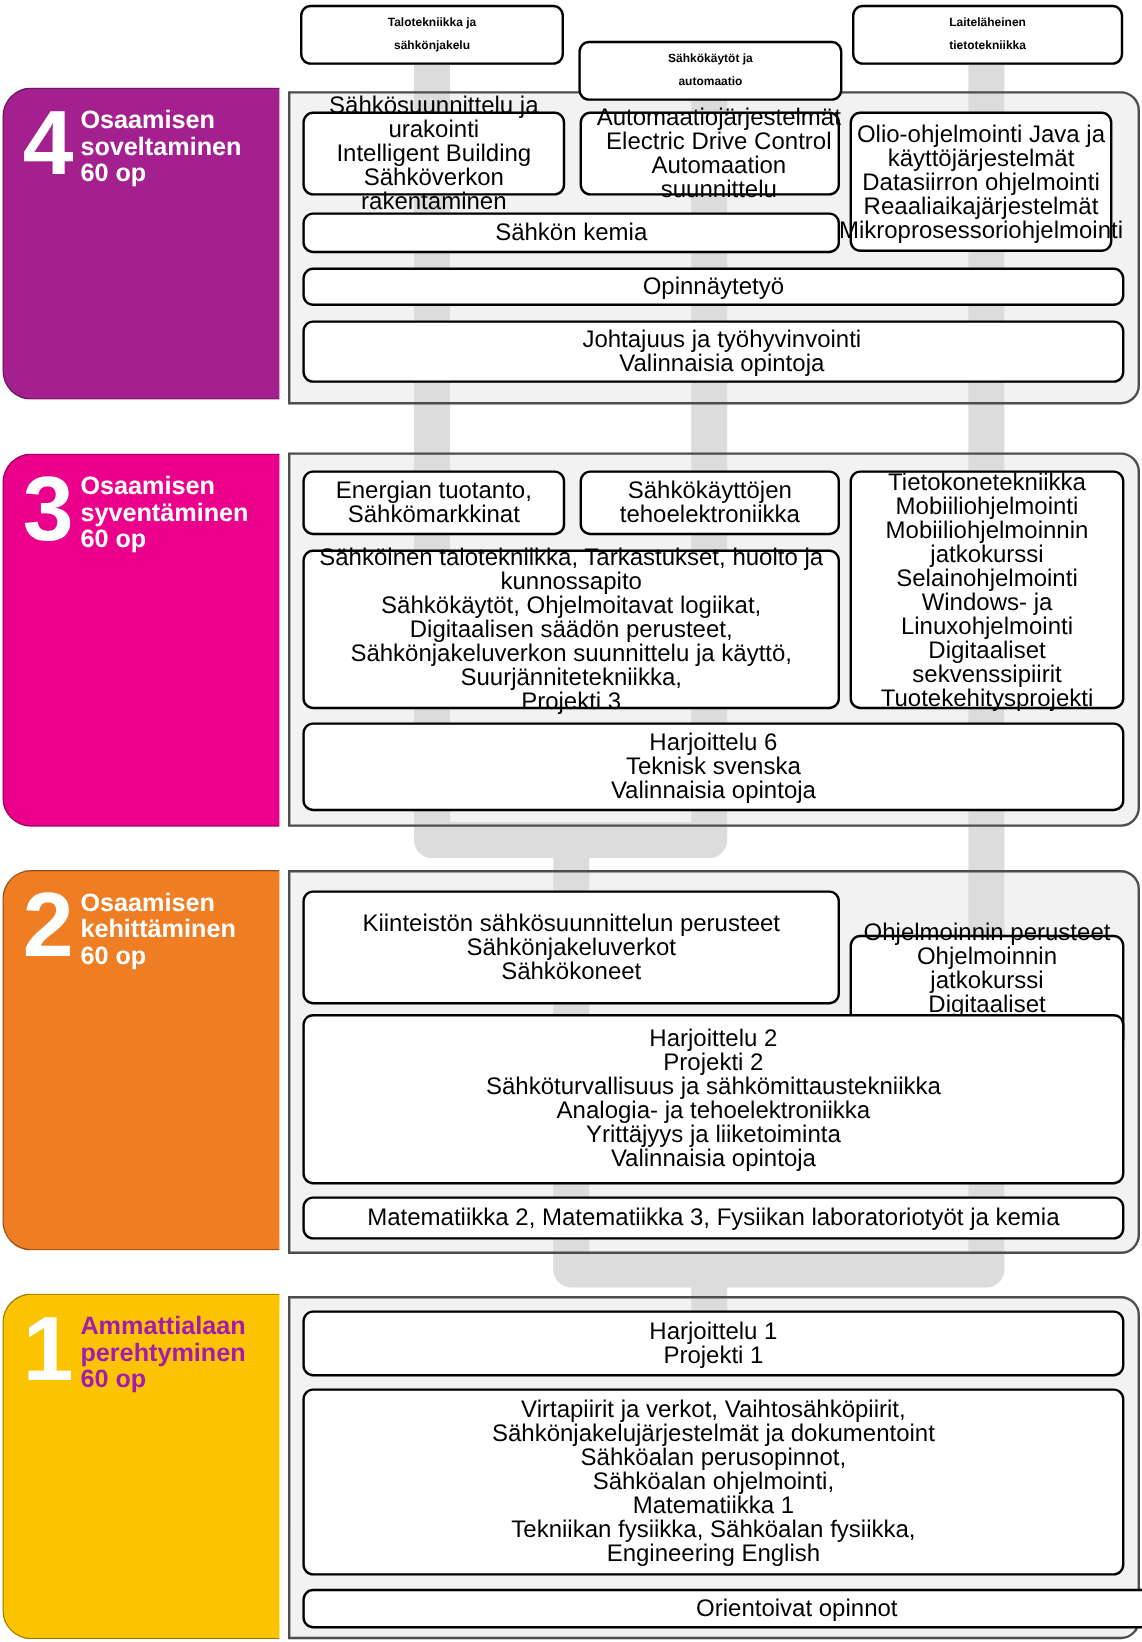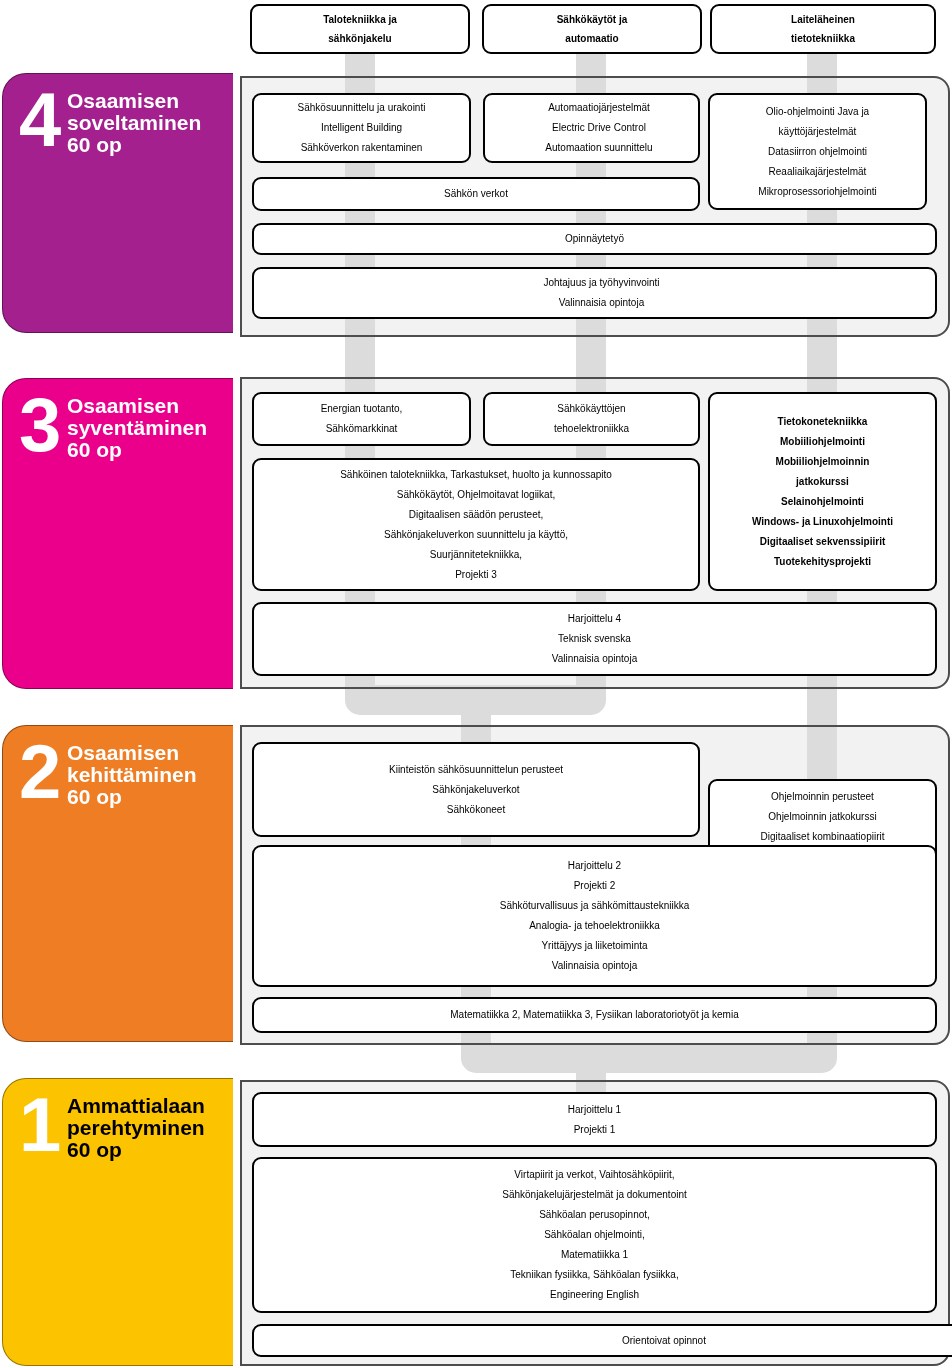--- a/index.html
+++ b/index.html
@@ -11,43 +11,43 @@
   #connectors{position:absolute;left:0;top:0;z-index:1;pointer-events:none;}
   
   .panelbg{position:absolute;left:240px;width:710px;background:#F2F2F2;border-radius:0 16px 16px 0;z-index:0;}
   .panelfr{position:absolute;left:240px;width:710px;border:2px solid #4D4D4D;border-radius:0 16px 16px 0;box-sizing:border-box;z-index:2;}
   .p4{top:76px;height:261px;} .p3{top:377px;height:312px;} .p2{top:725px;height:320px;} .p1{top:1080px;height:286px;}
   
   .badge{position:absolute;left:2px;width:231px;border-radius:24px 0 0 24px;z-index:3;
          border:1px solid rgba(0,0,0,.4);border-right:none;box-sizing:border-box;}
   .badge .num{position:absolute;left:16px;top:8px;font-size:76px;line-height:1;font-weight:bold;color:#fff;}
   .badge .lbl{position:absolute;left:64px;top:16px;font-size:21px;line-height:22px;font-weight:bold;color:#fff;white-space:pre-line;}
-  .badge.dark-label .lbl{color:#000000;}
+  .badge.dark-label .lbl{color:#a21caf;}
   .b4{top:73px;height:260px;} .b3{top:378px;height:311px;} .b2{top:725px;height:317px;} .b1{top:1078px;height:288px;}
   
   .hdr{position:absolute;top:4px;height:50px;background:#fff;border:2px solid #000;border-radius:9px;
        display:flex;align-items:center;justify-content:center;text-align:center;
        font-weight:bold;font-size:10px;line-height:19px;white-space:pre-line;box-sizing:border-box;z-index:4;}
-  .h1{left:250px;width:220px;} .h2{left:482px;width:220px;} .h3{left:710px;width:226px;}
+  .h1{left:250px;width:220px;} .h2{left:482px;width:220px;margin-top:30px;} .h3{left:710px;width:226px;}
   
   .box{position:absolute;background:#fff;border:2px solid #000;border-radius:9px;
        display:flex;align-items:center;justify-content:center;text-align:center;
-       font-size:10px;line-height:20px;color:#000;white-space:pre-line;
+       font-size:20px;line-height:20px;color:#000;white-space:pre-line;
        padding:2px 6px;box-sizing:border-box;z-index:3;}
   
   .l4c1{left:252px;top:93px;width:219px;height:70px;}
   .l4c2{left:483px;top:93px;width:217px;height:70px;padding-left:21px;}
   .l4c3{left:708px;top:93px;width:219px;height:117px;}
   .l4laatu{left:252px;top:177px;width:448px;height:34px;}
   .l4opin{left:252px;top:223px;width:685px;height:32px;}
   .l4joht{left:252px;top:267px;width:685px;height:52px;padding-left:20px;}
   
   .l3c1{left:252px;top:392px;width:219px;height:54px;}
   .l3c2{left:483px;top:392px;width:217px;height:54px;}
-  .l3c3{left:708px;top:392px;width:229px;height:199px;font-weight:bold;}
+  .l3c3{left:708px;top:392px;width:229px;height:199px;}
   .l3core{left:252px;top:458px;width:448px;height:133px;}
   .l3harj{left:252px;top:602px;width:685px;height:74px;}
   
   .l2c1{left:252px;top:742px;width:448px;height:95px;}
   .l2c2{left:708px;top:779px;width:229px;height:95px;}
   .l2core{left:252px;top:845px;width:685px;height:142px;}
   .l2mat{left:252px;top:997px;width:685px;height:36px;}
   
   .l1a{left:252px;top:1092px;width:685px;height:55px;}
   .l1core{left:252px;top:1157px;width:685px;height:156px;}
@@ -110,21 +110,21 @@
 Intelligent Building
 Sähköverkon rakentaminen</div>
   <div class="box l4c2">Automaatiojärjestelmät
 Electric Drive Control
 Automaation suunnittelu</div>
   <div class="box l4c3">Olio-ohjelmointi Java ja
 käyttöjärjestelmät
 Datasiirron ohjelmointi
 Reaaliaikajärjestelmät
 Mikroprosessoriohjelmointi</div>
-  <div class="box l4laatu">Sähkön verkot</div>
+  <div class="box l4laatu">Sähkön kemia</div>
   <div class="box l4opin">Opinnäytetyö</div>
   <div class="box l4joht">Johtajuus ja työhyvinvointi
 Valinnaisia opintoja</div>
 
   <div class="box l3c1">Energian tuotanto,
 Sähkömarkkinat</div>
   <div class="box l3c2">Sähkökäyttöjen
 tehoelektroniikka</div>
   <div class="box l3c3">Tietokonetekniikka
 Mobiiliohjelmointi
@@ -133,21 +133,21 @@
 Selainohjelmointi
 Windows- ja Linuxohjelmointi
 Digitaaliset sekvenssipiirit
 Tuotekehitysprojekti</div>
   <div class="box l3core">Sähköinen talotekniikka, Tarkastukset, huolto ja kunnossapito
 Sähkökäytöt, Ohjelmoitavat logiikat,
 Digitaalisen säädön perusteet,
 Sähkönjakeluverkon suunnittelu ja käyttö,
 Suurjännitetekniikka,
 Projekti 3</div>
-  <div class="box l3harj">Harjoittelu 4
+  <div class="box l3harj">Harjoittelu 6
 Teknisk svenska
 Valinnaisia opintoja</div>
 
   <div class="box l2c1">Kiinteistön sähkösuunnittelun perusteet
 Sähkönjakeluverkot
 Sähkökoneet</div>
   <div class="box l2c2">Ohjelmoinnin perusteet
 Ohjelmoinnin jatkokurssi
 Digitaaliset kombinaatiopiirit
 Tiedon hallinta ja SQL</div>

